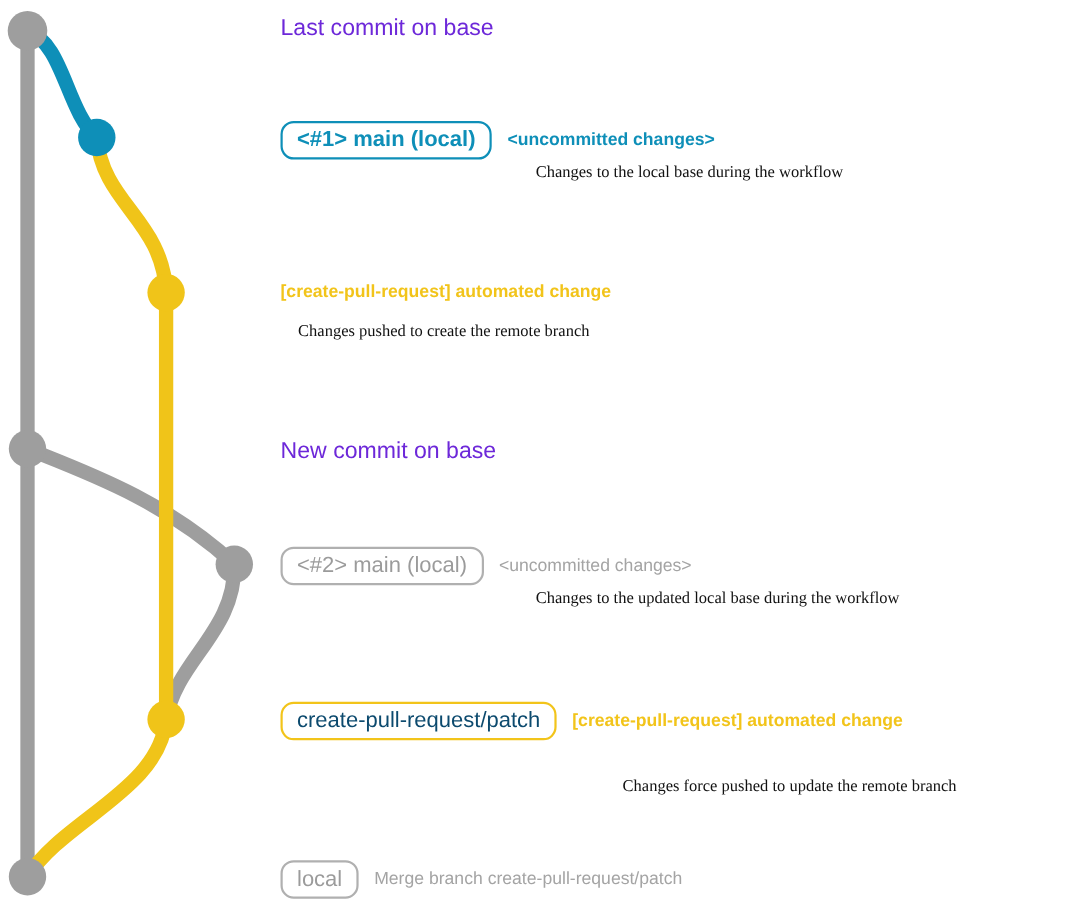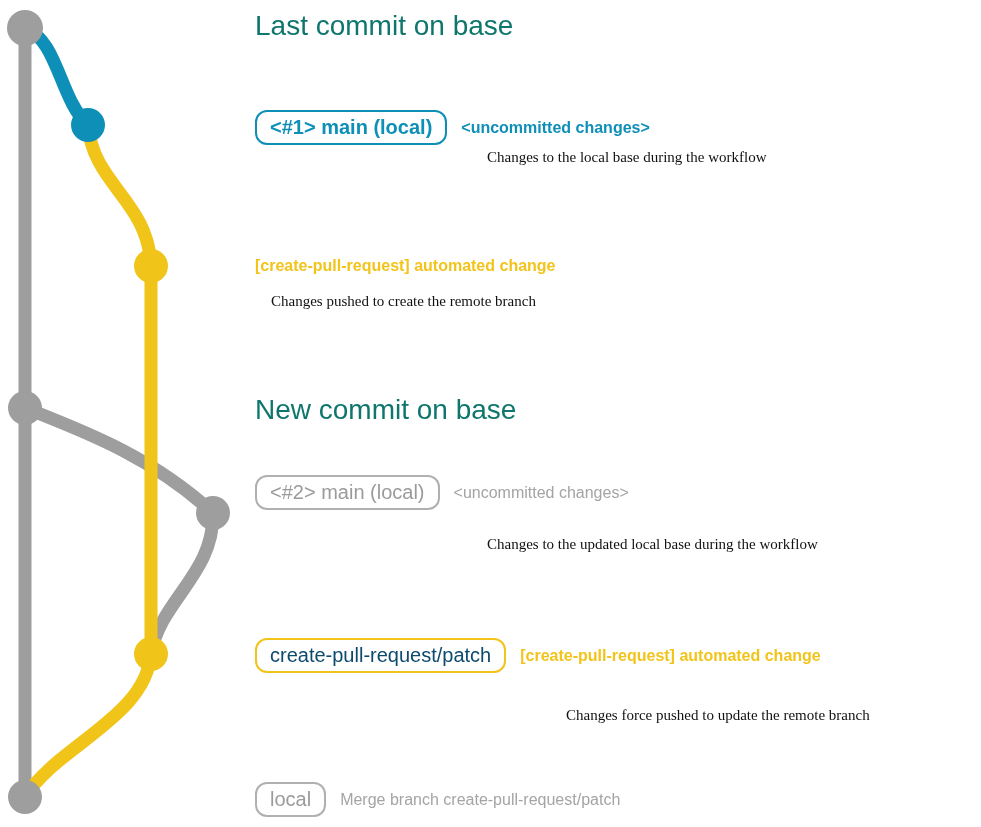--- a/index.html
+++ b/index.html
@@ -70,23 +70,23 @@
     line-height: 24px;
     color: #9b9b9b;
   }
   .subject.teal  { color: #0e8fb8; font-weight: bold; }
   .subject.yellow{ color: #f2c41a; font-weight: bold; }
   .subject.gray  { color: #a4a4a4; }
   .subject.with-badge { margin-left: 14px; }
 
   .heading {
     position: absolute;
-    font-size: 28px;
+    font-size: 21px;
     line-height: 24px;
-    color: #0f766e;
+    color: #6d28d9;
     white-space: nowrap;
   }
 
   .desc {
     position: absolute;
     font-family: "Liberation Serif", serif;
     font-size: 15px;
     line-height: 22px;
     color: #111111;
     white-space: nowrap;
@@ -135,21 +135,21 @@
   </div>
   <div class="desc" style="left:487px; top:146px;">Changes to the local base during the workflow</div>
 
   <div class="row" style="left:255px; top:254px;">
     <span class="subject yellow">[create-pull-request] automated change</span>
   </div>
   <div class="desc" style="left:271px; top:290px;">Changes pushed to create the remote branch</div>
 
   <div class="heading" style="left:255px; top:398px;">New commit on base</div>
 
-  <div class="row" style="left:255px; top:475px;">
+  <div class="row" style="left:255px; top:497px;">
     <span class="badge gray">&lt;#2&gt; main (local)</span>
     <span class="subject gray with-badge">&lt;uncommitted changes&gt;</span>
   </div>
   <div class="desc" style="left:487px; top:533px;">Changes to the updated local base during the workflow</div>
 
   <div class="row" style="left:255px; top:638px;">
     <span class="badge yellow">create-pull-request/patch</span>
     <span class="subject yellow with-badge">[create-pull-request] automated change</span>
   </div>
   <div class="desc" style="left:566px; top:704px;">Changes force pushed to update the remote branch</div>

